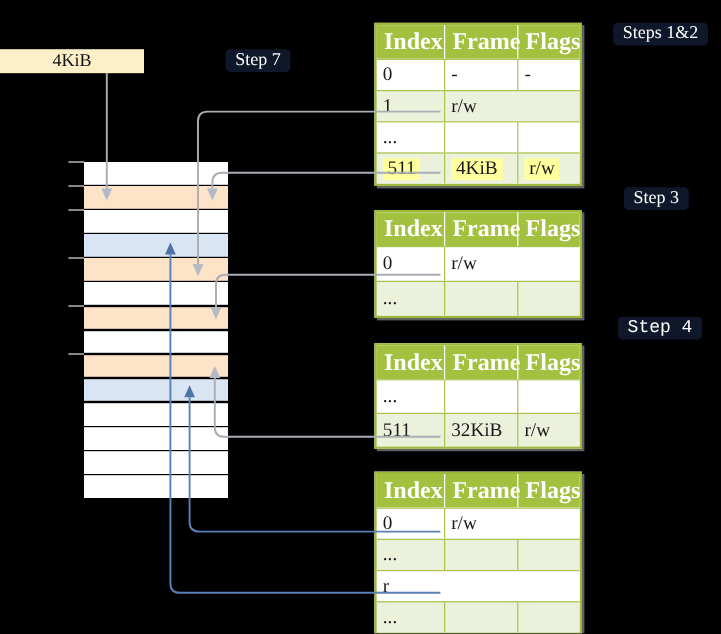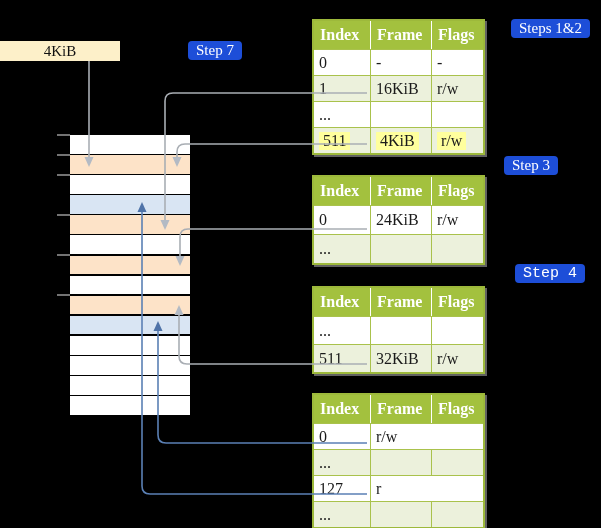--- a/index.html
+++ b/index.html
@@ -7,43 +7,43 @@
     position:relative;width:601px;height:528px;background:#000;overflow:hidden;
     font-family:"Liberation Serif","DejaVu Serif",serif;
   }
   
   .frame-label{
     position:absolute;left:0;top:41px;width:120px;height:20px;
     background:#fdf0c9;color:#111;font-size:15px;line-height:20px;text-align:center;
   }
   
   .badge{
-    position:absolute;background:#1d4ed8;color:#fff;font-size:15px;line-height:17px;
+    position:absolute;background:#0f172a;color:#fff;font-size:15px;line-height:17px;
     padding:1px 8px;border-radius:4px;white-space:nowrap;
   }
   .badge.b-step0{left:188px;top:41px;}
   .badge.b-steps12{left:511px;top:19px;}
-  .badge.b-step3{left:504px;top:156px;}
+  .badge.b-step3{left:520px;top:156px;}
   .badge.b-step4{left:515px;top:264px;font-family:Liberation Mono, monospace;}
   
   .memstack{
     position:absolute;left:70px;top:135px;width:120px;
     display:flex;flex-direction:column;gap:1.5px;
   }
   .mem-row{height:18.6px;width:120px;}
   
   .pt{
     position:absolute;left:312px;width:169px;background:#fff;
     border:2px solid #9db93b;box-shadow:2px 2px 0 rgba(150,150,150,0.65);
     box-sizing:content-box;
   }
   .pt-head{display:flex;background:#a3c13e;height:28px;}
   .th{
     display:flex;align-items:center;padding-left:6px;color:#fff;font-weight:bold;
-    font-size:16px;box-sizing:border-box;
+    font-size:20px;box-sizing:border-box;
   }
   .th + .th{border-left:1.5px solid #fff;}
   .pt-row{display:flex;background:#fff;}
   .pt-row + .pt-row{border-top:1px solid #a9c24c;}
   .pt-body .pt-row:first-child{border-top:1px solid #a9c24c;}
   .pt-row.shaded{background:#ecf1dc;}
   .td{
     display:flex;align-items:center;padding-left:5px;color:#1a1a1a;
     font-size:16px;box-sizing:border-box;overflow:hidden;
   }
@@ -92,21 +92,20 @@
       <div class="th c2">Flags</div>
     </div>
     <div class="pt-body">
       <div class="pt-row">
         <div class="td c0">0</div>
         <div class="td c1">-</div>
         <div class="td c2">-</div>
       </div>
       <div class="pt-row shaded">
         <div class="td c0">1</div>
-        <div class="td c1">16KiB</div>
         <div class="td c2">r/w</div>
       </div>
       <div class="pt-row">
         <div class="td c0">...</div>
         <div class="td c1"></div>
         <div class="td c2"></div>
       </div>
       <div class="pt-row shaded">
         <div class="td c0">
             <span class="hl">511</span>
@@ -123,21 +122,20 @@
 
   <div class="pt t2">
     <div class="pt-head">
       <div class="th c0">Index</div>
       <div class="th c1">Frame</div>
       <div class="th c2">Flags</div>
     </div>
     <div class="pt-body">
       <div class="pt-row">
         <div class="td c0">0</div>
-        <div class="td c1">24KiB</div>
         <div class="td c2">r/w</div>
       </div>
       <div class="pt-row shaded">
         <div class="td c0">...</div>
         <div class="td c1"></div>
         <div class="td c2"></div>
       </div>
     </div>
   </div>
 
@@ -171,21 +169,20 @@
       <div class="pt-row">
         <div class="td c0">0</div>
         <div class="td c2">r/w</div>
       </div>
       <div class="pt-row shaded">
         <div class="td c0">...</div>
         <div class="td c1"></div>
         <div class="td c2"></div>
       </div>
       <div class="pt-row">
-        <div class="td c0">127</div>
         <div class="td c2">r</div>
       </div>
       <div class="pt-row shaded">
         <div class="td c0">...</div>
         <div class="td c1"></div>
         <div class="td c2"></div>
       </div>
     </div>
   </div>
 

